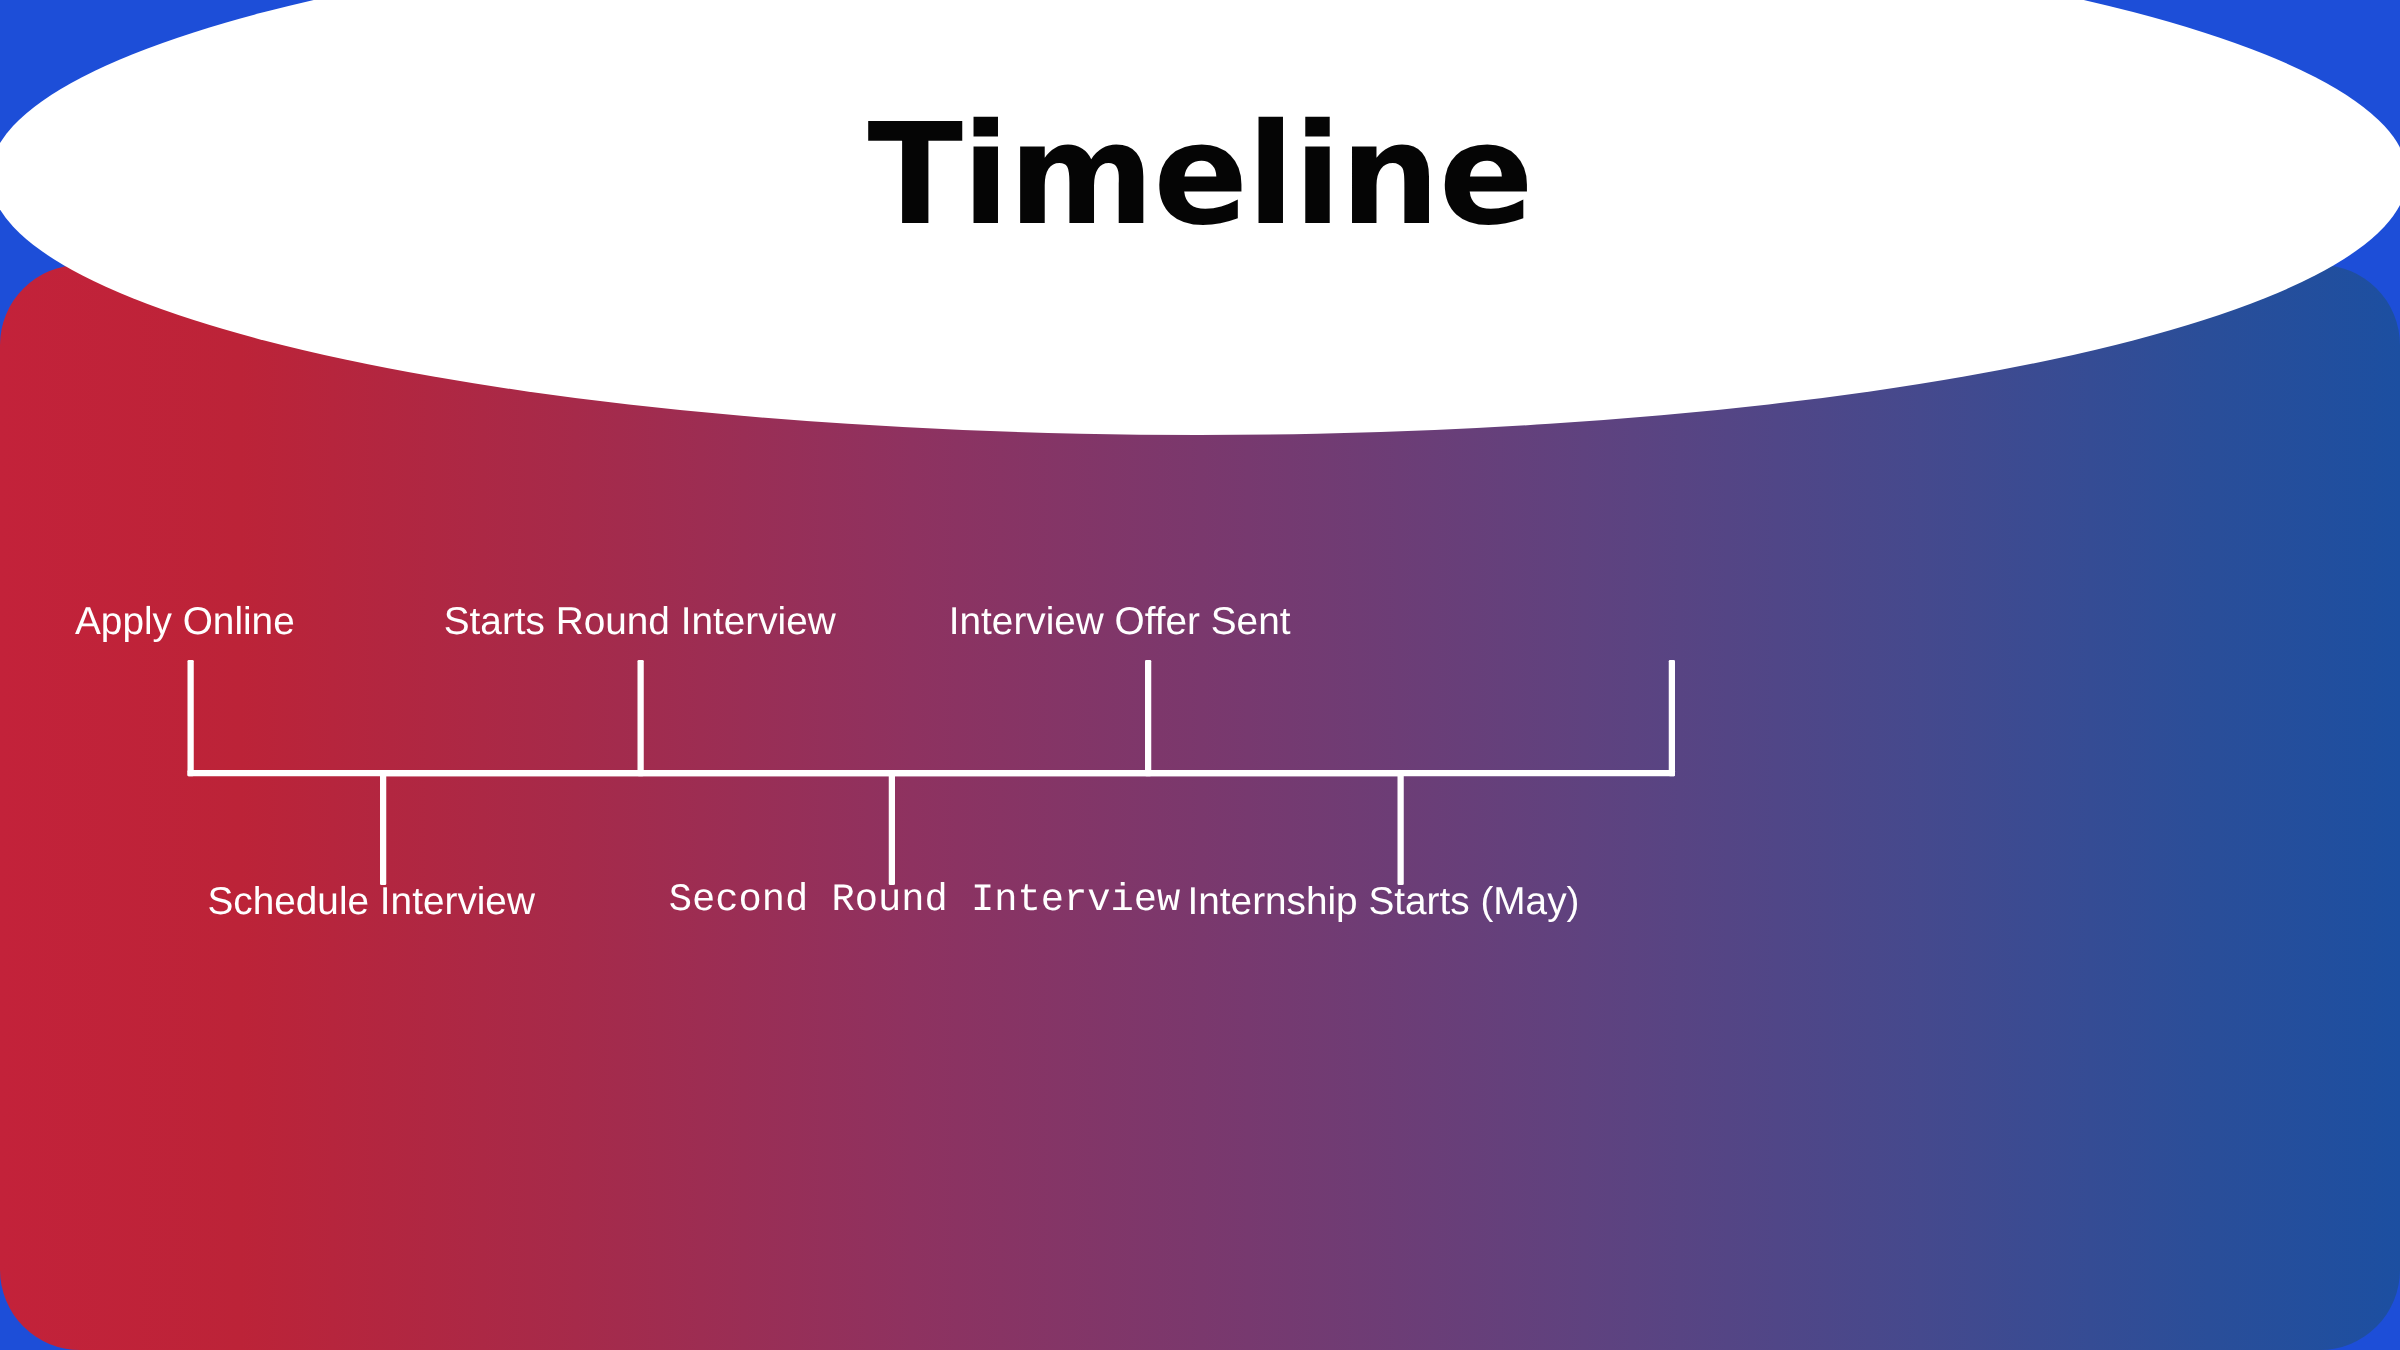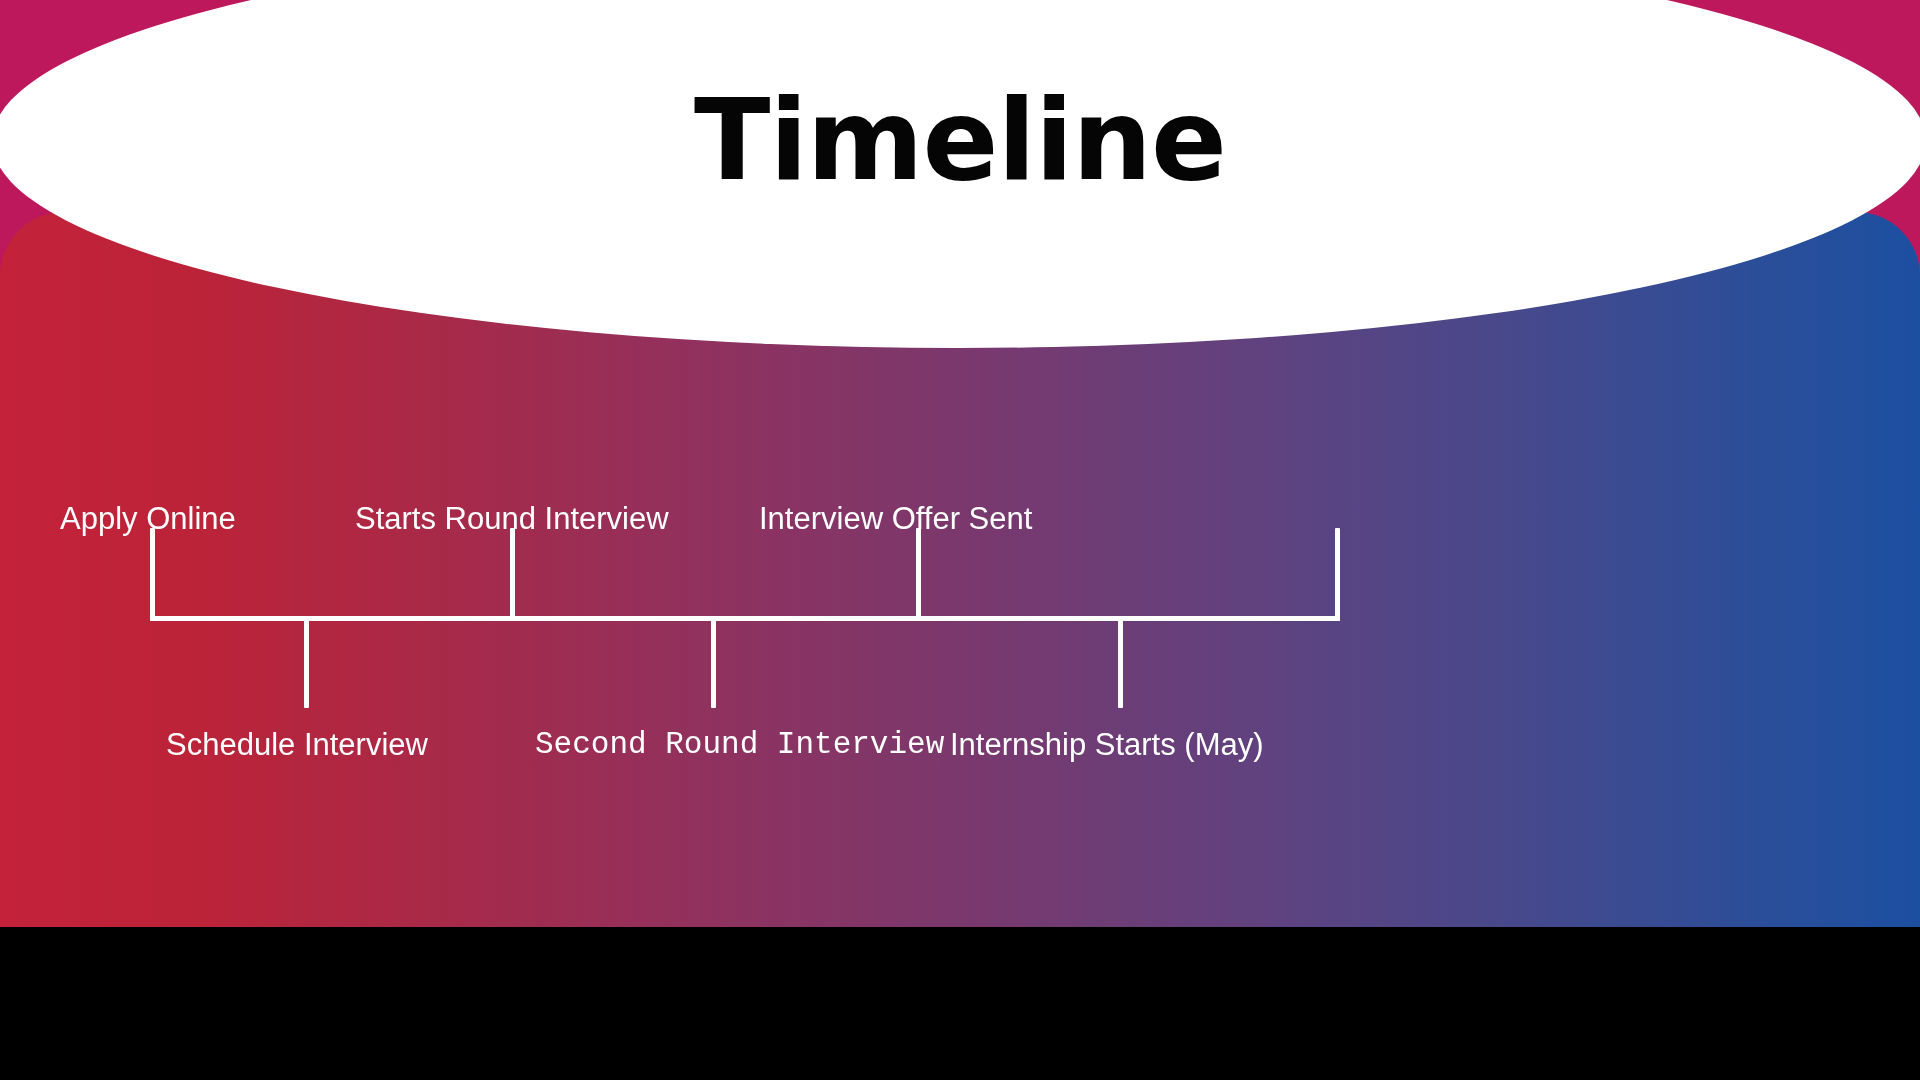--- a/index.html
+++ b/index.html
@@ -10,22 +10,22 @@
   body {
     width: 1920px;
     height: 1080px;
     overflow: hidden;
     font-family: "Liberation Sans", sans-serif;
   }
 
   #stage {
     position: relative;
     width: 1920px;
-    height: 927px;
-    background: #be185d;
+    height: 1080px;
+    background: #1d4ed8;
     overflow: hidden;
   }
 
   
   #card {
     position: absolute;
     left: 0px;
     top: 212px;
     width: 1920px;
     height: 868px;
@@ -62,22 +62,22 @@
   
   .tl-label {
     position: absolute;
     color: #ffffff;
     font-size: 31px;
     line-height: 1;
     font-weight: 400;
     white-space: nowrap;
     font-family: "Liberation Sans", sans-serif;
   }
-  .tl-label.top    { top: 503px; }
-  .tl-label.bottom { top: 729px; }
+  .tl-label.top    { top: 481px; }
+  .tl-label.bottom { top: 705px; }
 
   
   .v-line {
     position: absolute;
     width: 5px;
     background: #ffffff;
     border-radius: 1px;
   }
   .h-line {
     position: absolute;

